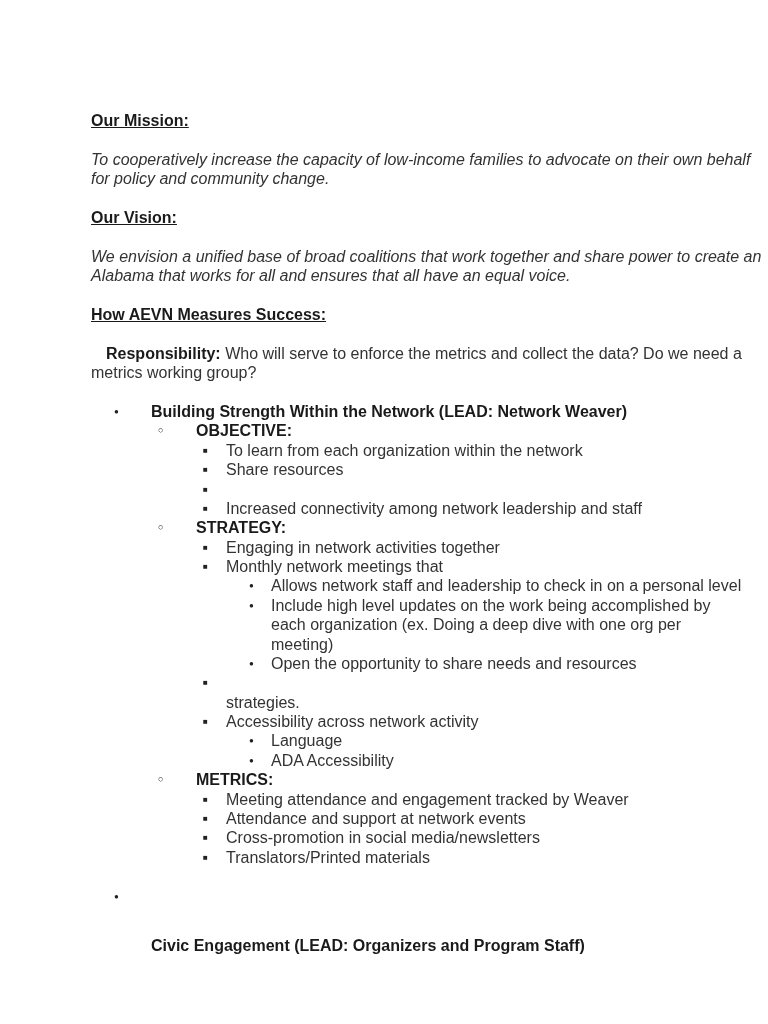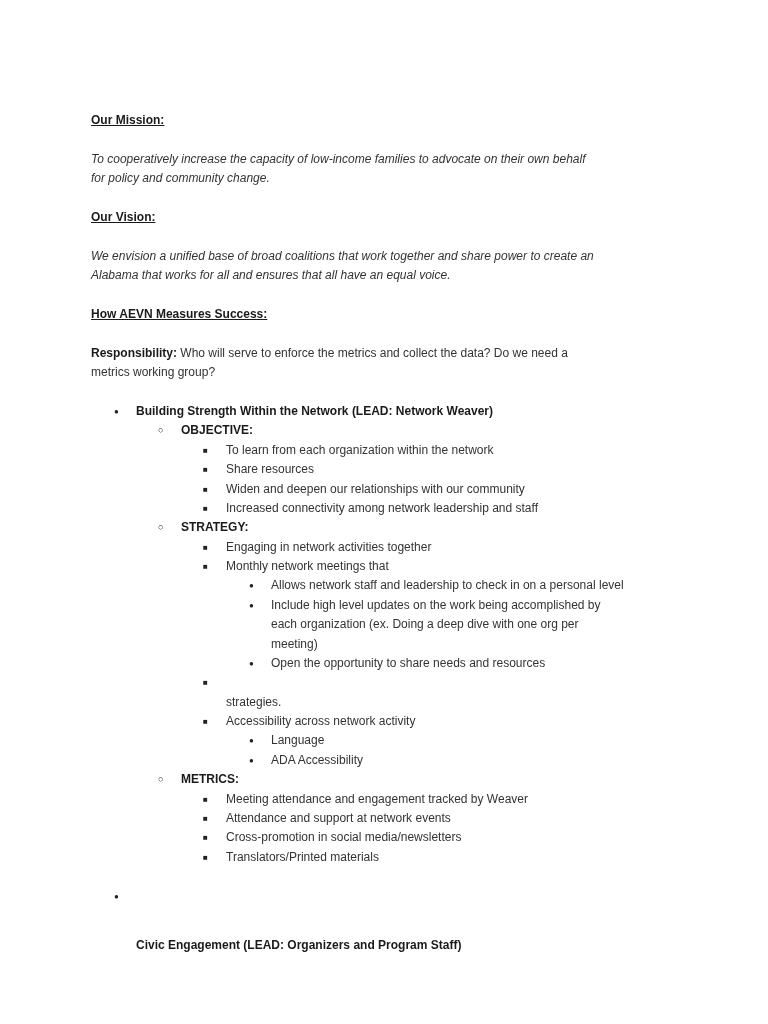--- a/index.html
+++ b/index.html
@@ -1,22 +1,22 @@
 <!DOCTYPE html>
 <html><head>
 <meta charset="utf-8">
 <style>
   html, body { margin: 0; padding: 0; background: #ffffff; }
   body { width: 768px; height: 1024px; overflow: hidden; position: relative;
          font-family: "Liberation Sans", sans-serif; color: #333333; }
   .page { position: absolute; left: 0; top: 0; width: 768px; height: 1024px; background: #fff; }
-  .line { position: absolute; font-size: 12px; line-height: 19.4px; white-space: nowrap; }
+  .line { position: absolute; font-size: 16px; line-height: 19.4px; white-space: nowrap; }
   .heading { font-weight: bold; text-decoration: underline; color: #1a1a1a; }
   .italic { font-style: italic; }
-  .bold { font-weight: bold; color: #1a1a1a; }
+  .bold { font-weight: bold; color: #1a1a1a; margin-left: 15px; }
   .marker { position: absolute; font-size: 13px; line-height: 19.4px; color: #222; }
   .m-disc::before { content: "\25CF"; font-size: 8px; position: relative; top: -2px; }
   .m-circle::before { content: "\25CB"; font-size: 9px; position: relative; top: -2px; }
   .m-square::before { content: "\25A0"; font-size: 8px; position: relative; top: -2px; }
 </style>
 </head>
 <body>
 
 <div class="page">
 
@@ -39,21 +39,20 @@
   <div class="line bold" style="left:136px; top:402px;">Building Strength Within the Network (LEAD: Network Weaver)</div>
 
   <span class="marker m-circle" style="left:158px; top:421px;"></span>
   <div class="line bold" style="left:181px; top:421px;">OBJECTIVE:</div>
 
   <span class="marker m-square" style="left:203px; top:441px;"></span>
   <div class="line" style="left:226px; top:441px;">To learn from each organization within the network</div>
   <span class="marker m-square" style="left:203px; top:460px;"></span>
   <div class="line" style="left:226px; top:460px;">Share resources</div>
   <span class="marker m-square" style="left:203px; top:480px;"></span>
-  <div class="line" style="left:226px; top:480px;">Widen and deepen our relationships with our community</div>
   <span class="marker m-square" style="left:203px; top:499px;"></span>
   <div class="line" style="left:226px; top:499px;">Increased connectivity among network leadership and staff</div>
 
   <span class="marker m-circle" style="left:158px; top:518px;"></span>
   <div class="line bold" style="left:181px; top:518px;">STRATEGY:</div>
 
   <span class="marker m-square" style="left:203px; top:538px;"></span>
   <div class="line" style="left:226px; top:538px;">Engaging in network activities together</div>
   <span class="marker m-square" style="left:203px; top:557px;"></span>
   <div class="line" style="left:226px; top:557px;">Monthly network meetings that</div>

